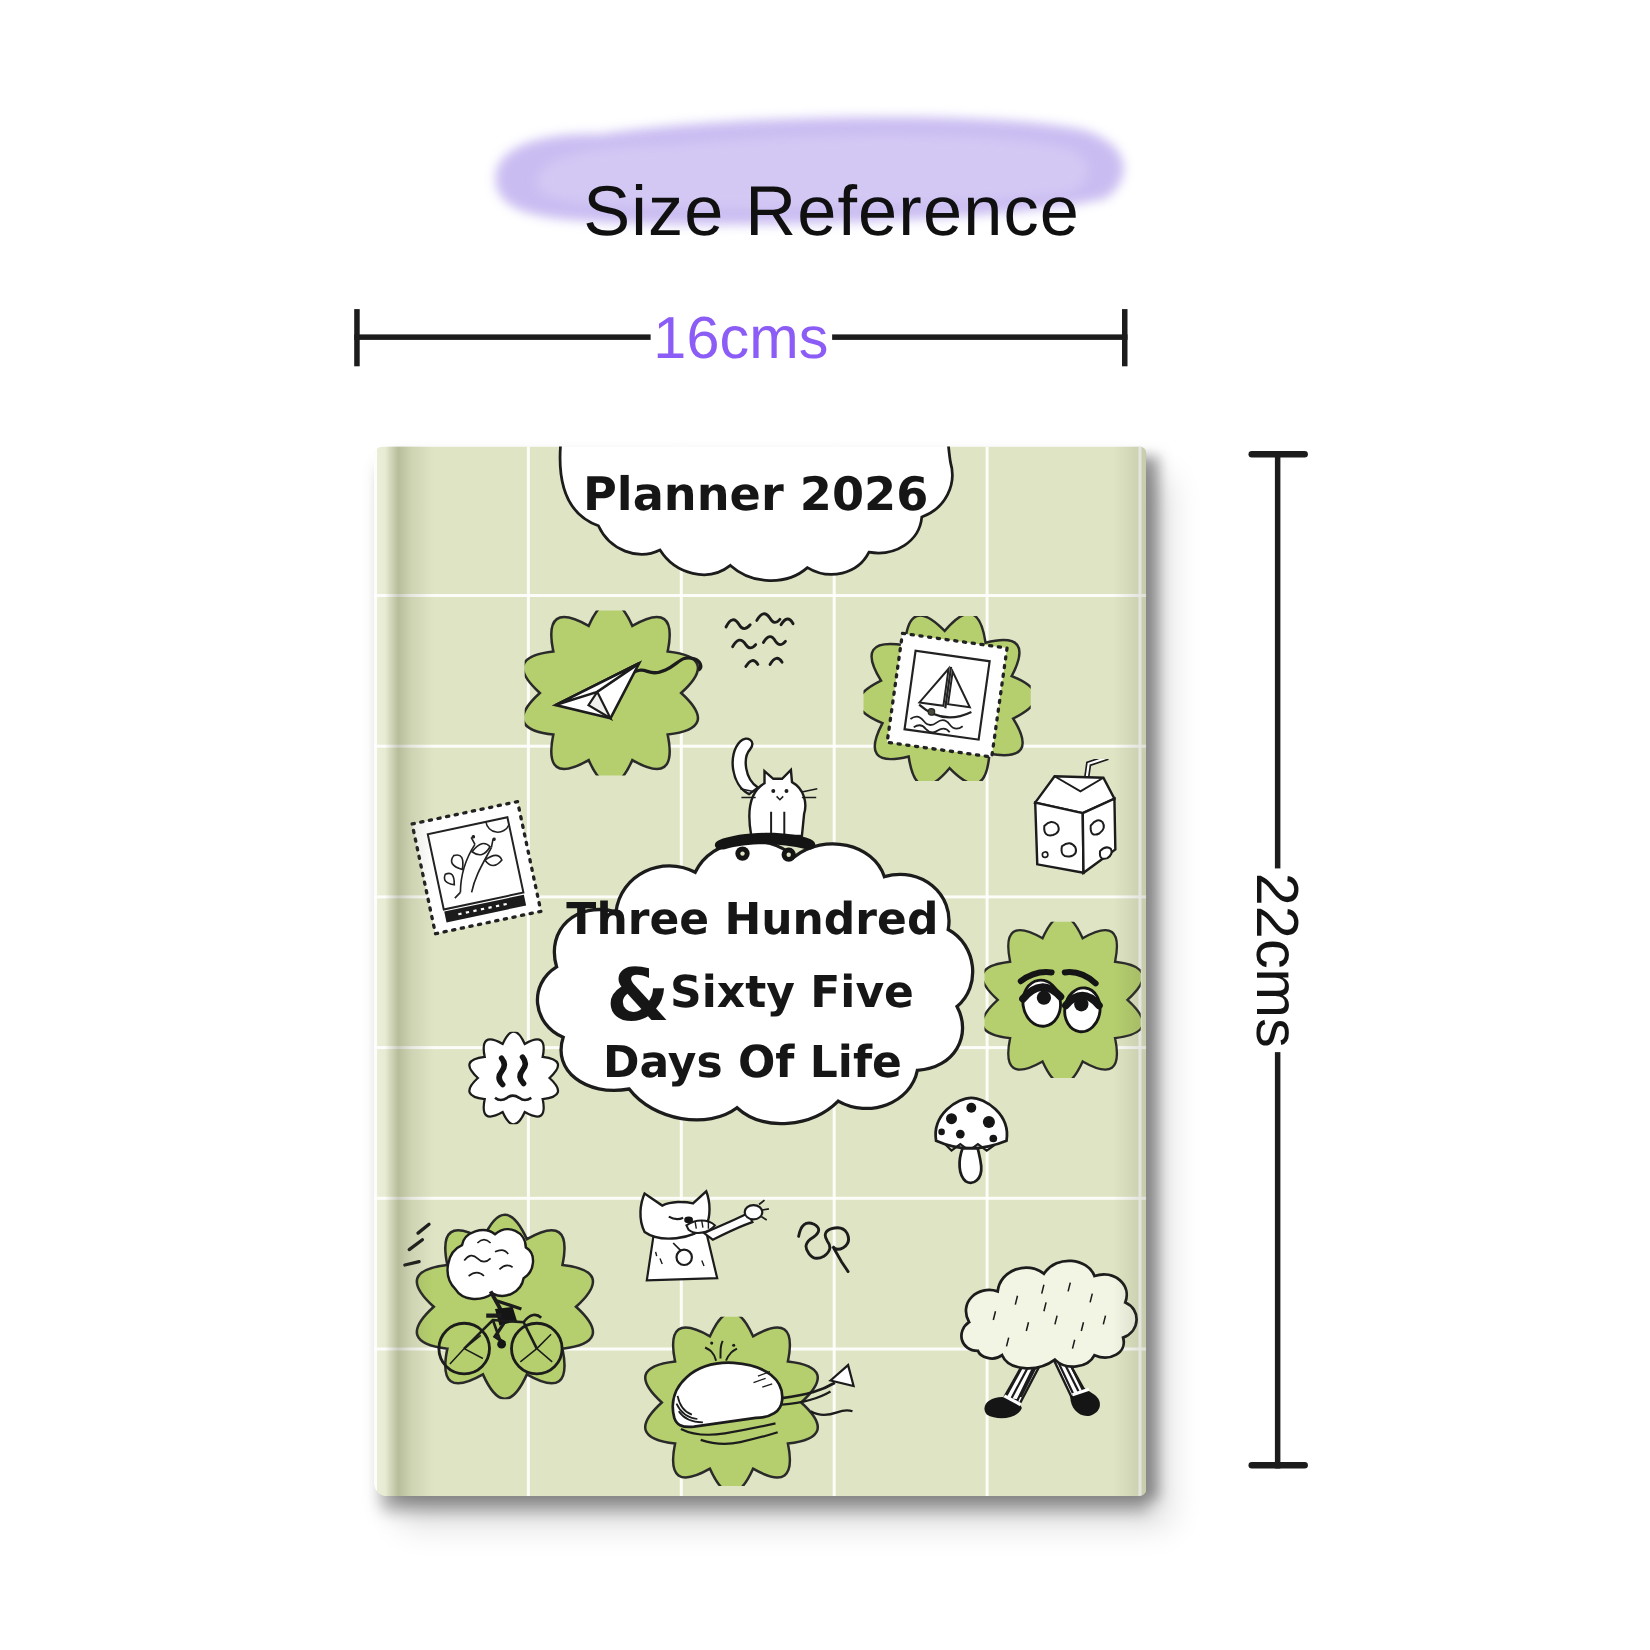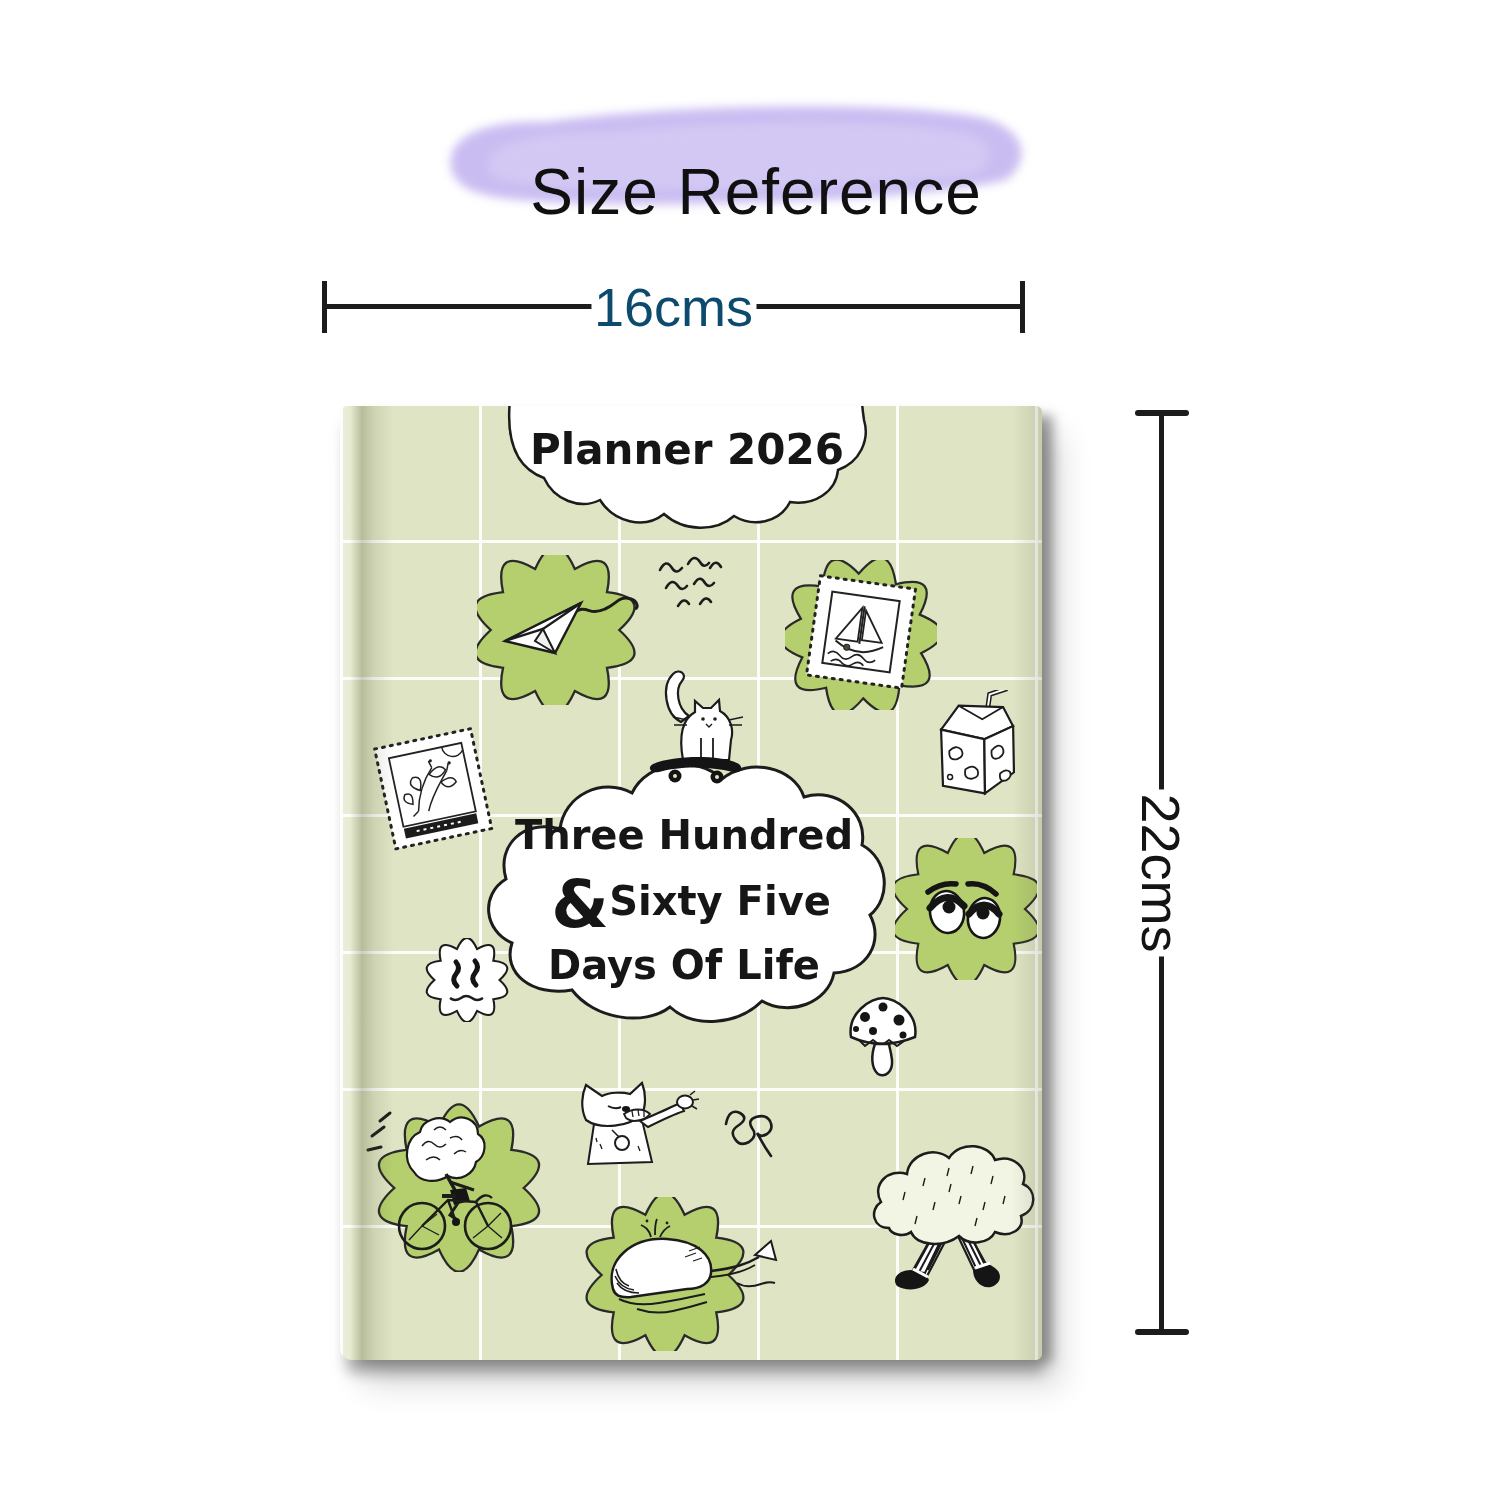--- a/index.html
+++ b/index.html
@@ -15,21 +15,21 @@
     position:absolute;left:456px;top:112px;width:600px;text-align:center;
     font-size:64px;font-weight:400;letter-spacing:1px;color:#101010;margin-top:43px;
   }
   
   .dim-w{position:absolute;left:322px;top:281px;width:703px;height:52px;}
   .dim-w .line{position:absolute;left:0;top:23px;width:100%;height:5px;background:var(--ink,#1c1c1c);}
   .dim-w .cap{position:absolute;top:0;width:5px;height:52px;background:var(--ink,#1c1c1c);}
   .dim-w .cap.l{left:0;} .dim-w .cap.r{right:0;}
   .dim-w .lbl{
     position:absolute;left:50%;top:26px;transform:translate(-50%,-50%);
-    background:#ffffff;padding:0 3px;font-size:54px;color:#0c4a6e;
+    background:#ffffff;padding:0 3px;font-size:54px;color:#8b5cf6;
   }
   .dim-h{position:absolute;left:1134px;top:410px;width:56px;height:925px;}
   .dim-h .line{position:absolute;left:25px;top:0;width:5px;height:100%;background:var(--ink,#1c1c1c);}
   .dim-h .cap{position:absolute;left:1px;width:54px;height:6px;background:var(--ink,#1c1c1c);border-radius:3px;}
   .dim-h .cap.t{top:0;} .dim-h .cap.b{bottom:0;}
   .dim-h .lbl{
     position:absolute;top:50%;left:27px;transform:translate(-50%,-50%);
     writing-mode:vertical-rl;background:#ffffff;padding:4px 0;
     font-size:54px;color:#141414;
   }

